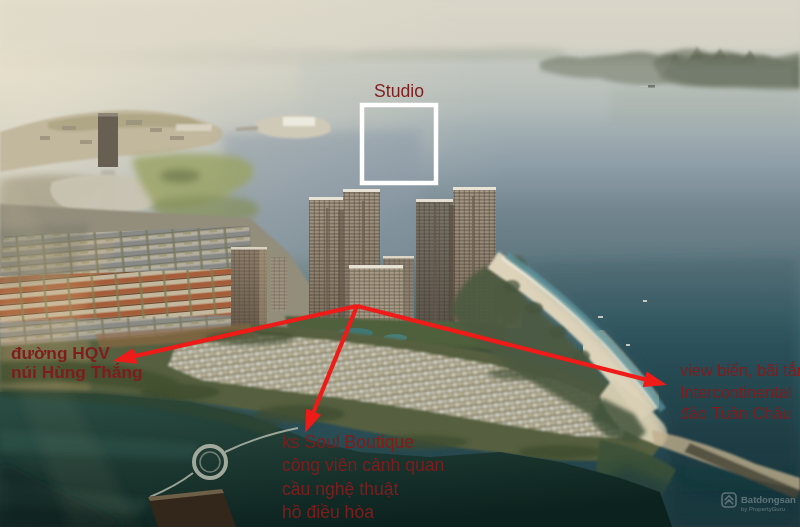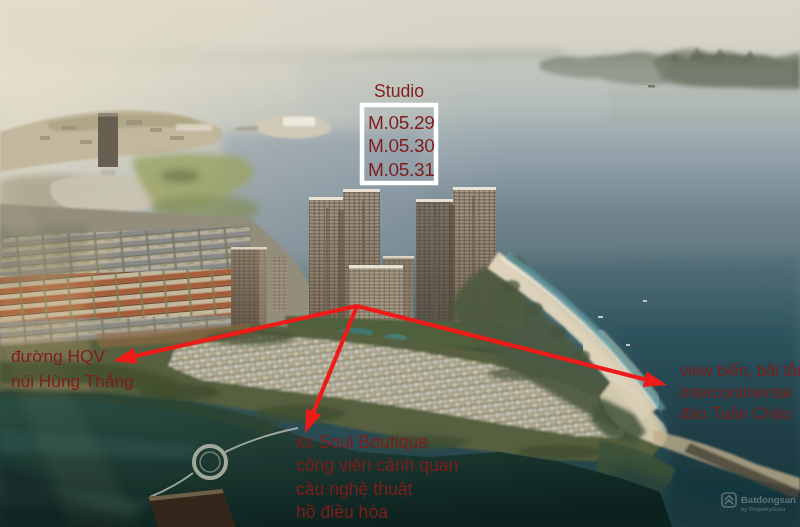--- a/index.html
+++ b/index.html
@@ -341,20 +341,19 @@
   <rect x="722" y="493" width="14" height="14" rx="3.5" fill="none" stroke="#ffffff" stroke-width="1.6"></rect>
   <path d="M725.2,499.6 L729,495.8 L732.8,499.6" fill="none" stroke="#ffffff" stroke-width="1.6" stroke-linecap="round"></path>
   <path d="M725.2,503.8 L729,500 L732.8,503.8" fill="none" stroke="#ffffff" stroke-width="1.6" stroke-linecap="round"></path>
   <text x="741" y="503" font-family="Liberation Sans, sans-serif" font-size="9.5" font-weight="bold" fill="#ffffff">Batdongsan</text>
   <text x="741" y="511" font-family="Liberation Sans, sans-serif" font-size="6" fill="#ffffff">by PropertyGuru</text>
 </g>
 </svg>
 
 <div class="lbl" style="left:360px;top:81px;width:78px;text-align:center;font-size:17.6px;">Studio</div>
 
-<div class="lbl" style="left:368px;top:111px;font-size:19px;line-height:23.3px;letter-spacing:-0.3px;">M.05.29<br>M.05.30<br>M.05.31</div>
-
-<div class="lbl" style="left:11px;top:344px;font-size:17.3px;line-height:25px;">đường HQV<br>núi Hùng Thắng</div>
+
+<div class="lbl" style="left:11px;top:344px;font-size:17.3px;line-height:19px;font-weight:bold;">đường HQV<br>núi Hùng Thắng</div>
 
 <div class="lbl" style="left:680px;top:360px;font-size:16.3px;line-height:21.6px;">view biển, bãi tắm<br>Intercontinental<br>đảo Tuần Châu</div>
 
-<div class="lbl" style="left:296px;top:431px;font-size:17.6px;line-height:23.4px;">ks Soul Boutique<br>công viên cảnh quan<br>cầu nghệ thuật<br>hồ điều hòa</div>
+<div class="lbl" style="left:282px;top:431px;font-size:17.6px;line-height:23.4px;">ks Soul Boutique<br>công viên cảnh quan<br>cầu nghệ thuật<br>hồ điều hòa</div>
 </div>
 
 </body></html>

